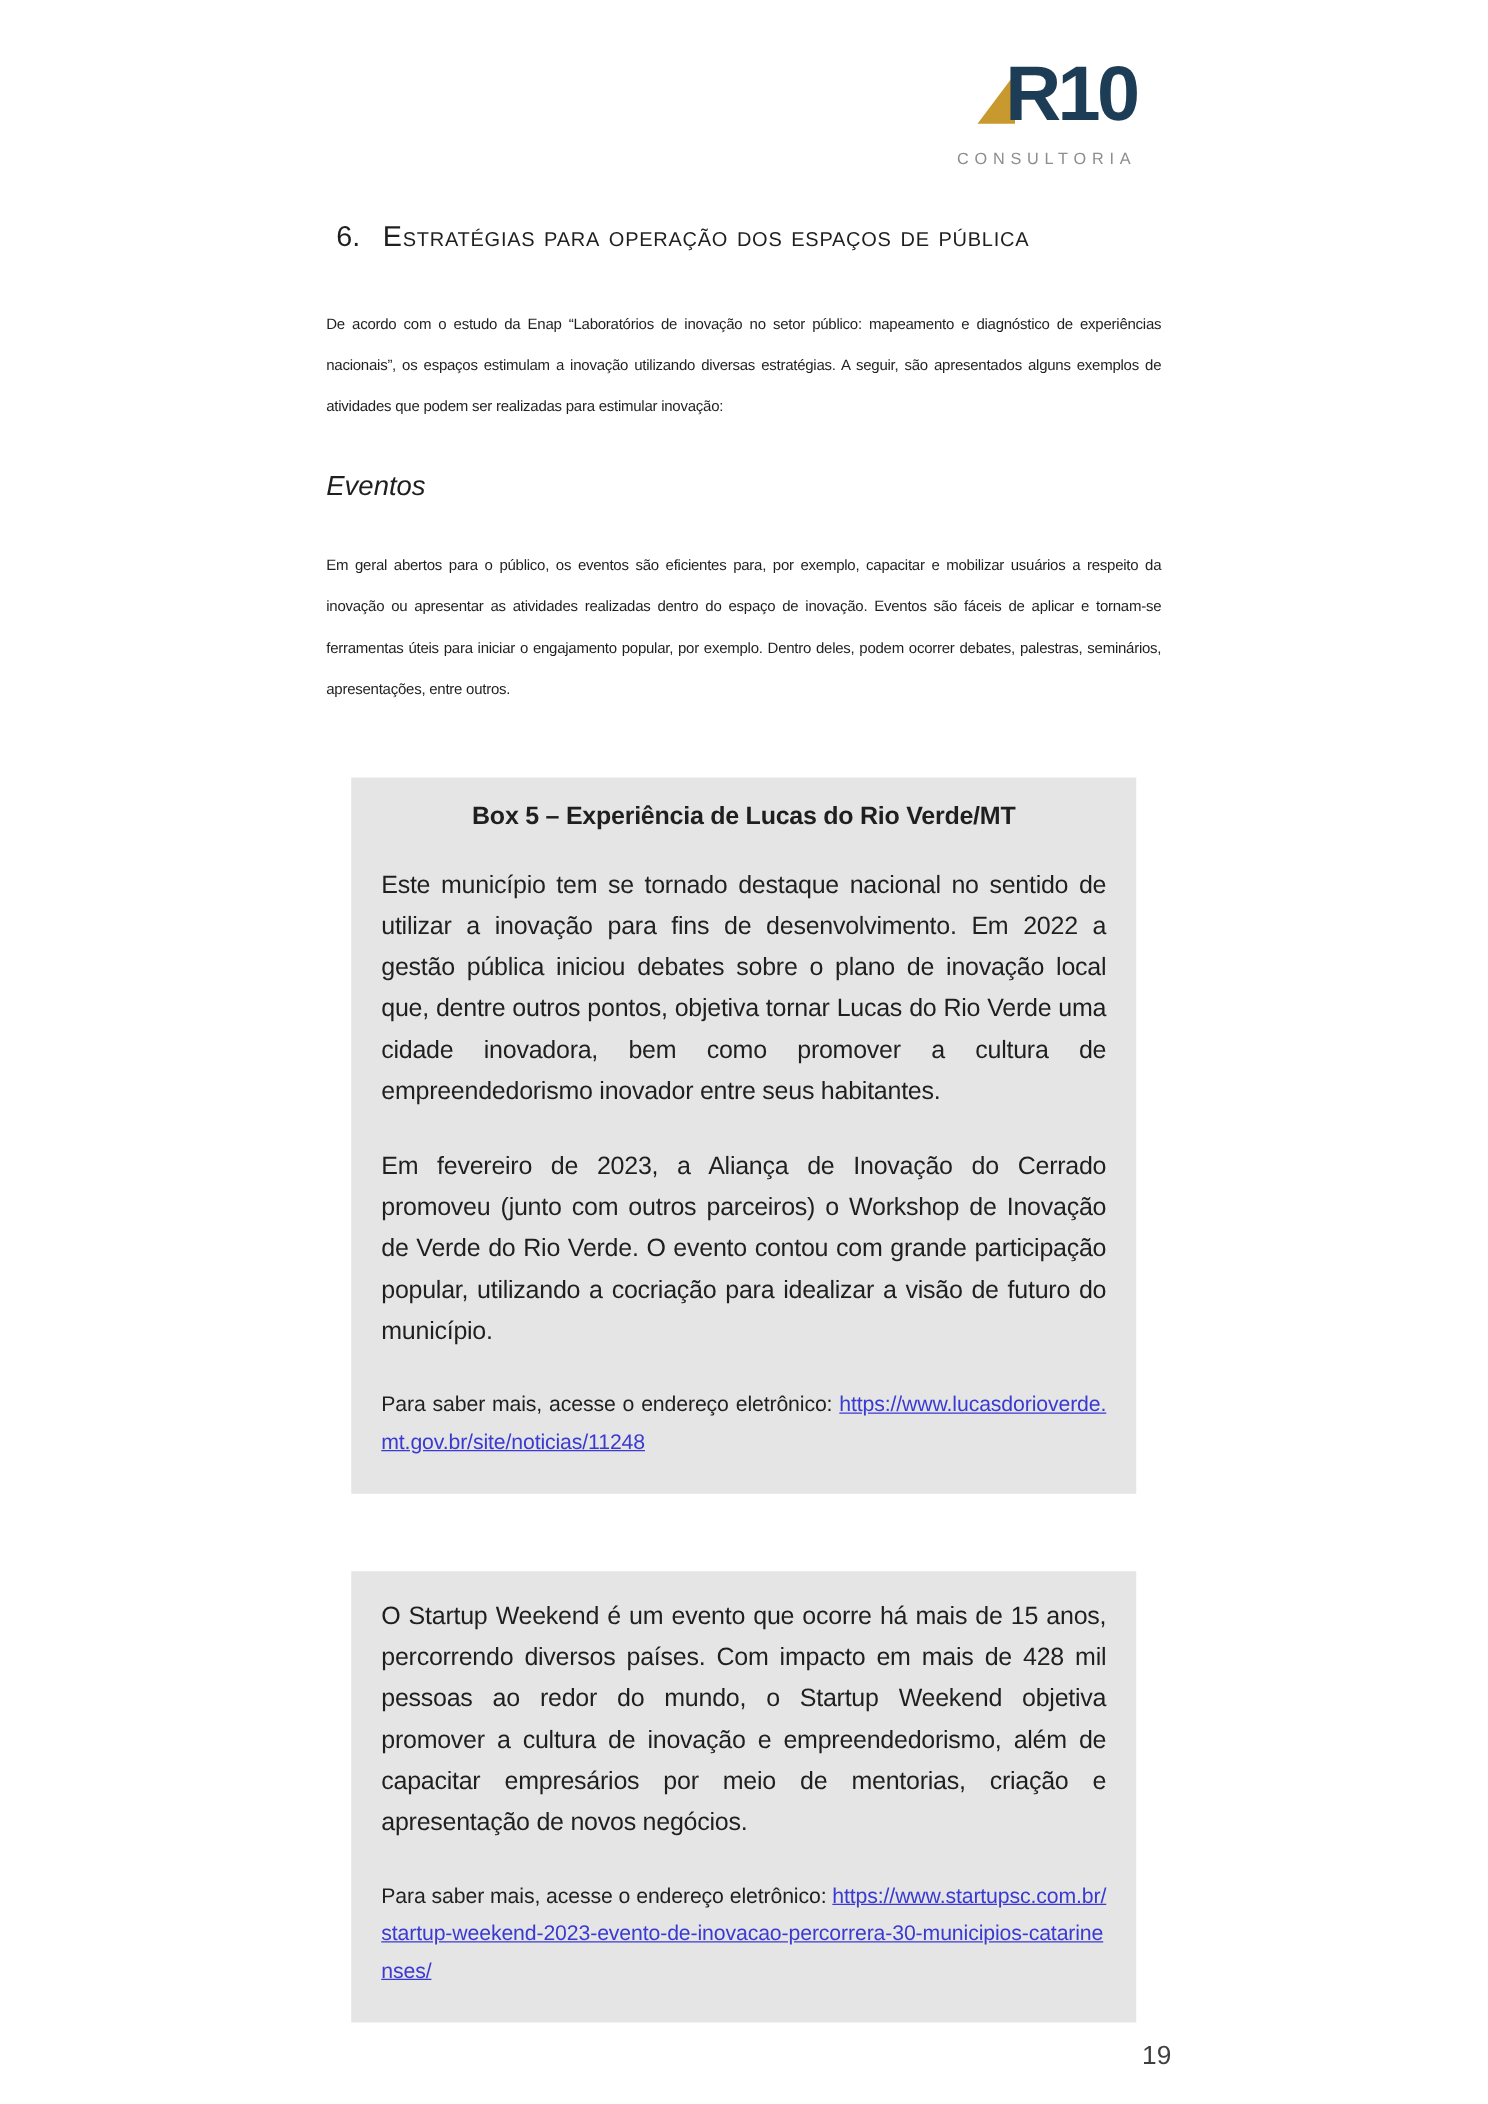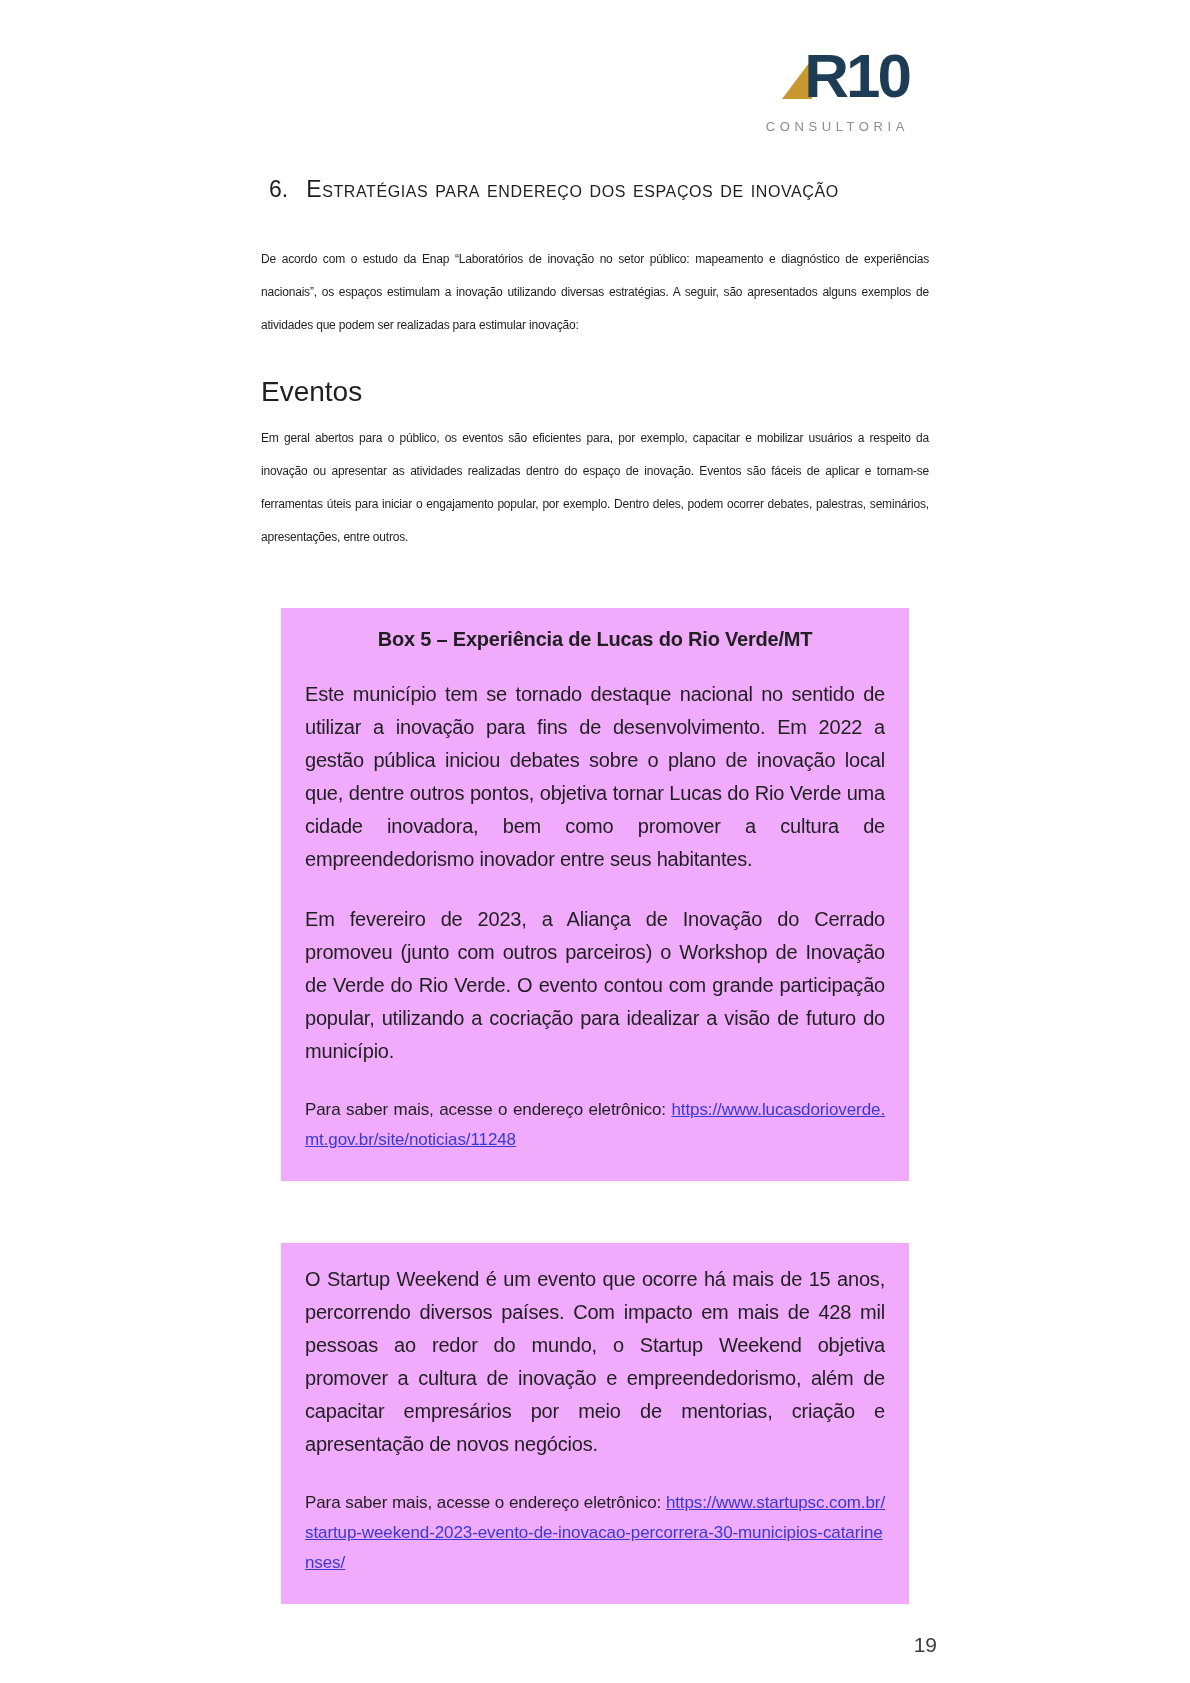--- a/index.html
+++ b/index.html
@@ -34,24 +34,24 @@
   .h1 {
     display:flex; align-items:baseline; gap:18px;
     font-size:23px; font-weight:normal;
     margin:0 0 40px 8px;
   }
   .h1 .sc { font-variant:small-caps; letter-spacing:0.6px; }
   p.body {
     font-size:12px; line-height:33px; text-align:justify;
     letter-spacing:-0.2px; margin:0 0 26px 0;
   }
-  .h2 { font-size:28px; font-weight:normal; margin:34px 0 14px 0; }
+  .h2 { font-size:22px; font-weight:normal; margin:34px 0 34px 0;font-style:italic; }
   
   .box {
-    background:#f0abfc;
+    background:#e5e5e5;
     margin:54px 20px 0 20px;
     padding:20px 24px 26px 24px;
   }
   .box.second { margin-top:62px; }
   .box-title {
     text-align:center; font-weight:bold; font-size:20px;
     margin:0 0 27px 0; letter-spacing:-0.2px;
   }
   .box p.bp {
     font-size:20px; line-height:33px; text-align:justify;
@@ -81,21 +81,21 @@
       <span class="gold-triangle"></span>
       <span class="brand">R10</span>
     </div>
     <div class="logo-sub">CONSULTORIA</div>
   </div>
 
   <div class="content">
 
     <h1 class="h1">
       <span>6.</span>
-      <span class="sc">Estratégias para endereço dos espaços de inovação</span>
+      <span class="sc">Estratégias para operação dos espaços de pública</span>
     </h1>
 
     <p class="body">De acordo com o estudo da Enap “Laboratórios de inovação no setor público: mapeamento e diagnóstico de experiências nacionais”, os espaços estimulam a inovação utilizando diversas estratégias. A seguir, são apresentados alguns exemplos de atividades que podem ser realizadas para estimular inovação:</p>
 
     <h2 class="h2">Eventos</h2>
 
     <p class="body">Em geral abertos para o público, os eventos são eficientes para, por exemplo, capacitar e mobilizar usuários a respeito da inovação ou apresentar as atividades realizadas dentro do espaço de inovação. Eventos são fáceis de aplicar e tornam-se ferramentas úteis para iniciar o engajamento popular, por exemplo. Dentro deles, podem ocorrer debates, palestras, seminários, apresentações, entre outros.</p>
 
     <div class="box">
       <div class="box-title">Box 5 – Experiência de Lucas do Rio Verde/MT</div>

